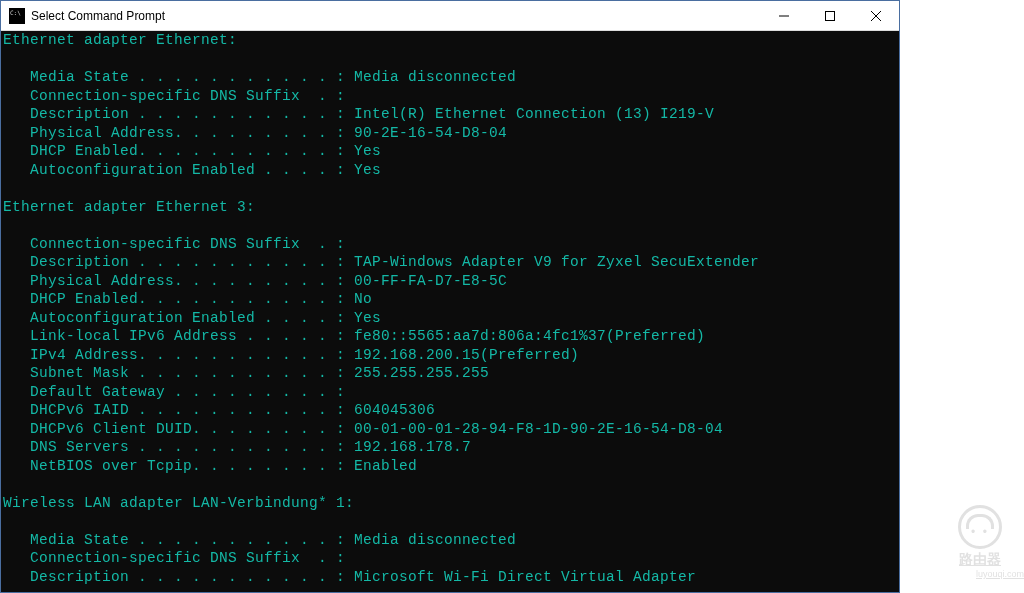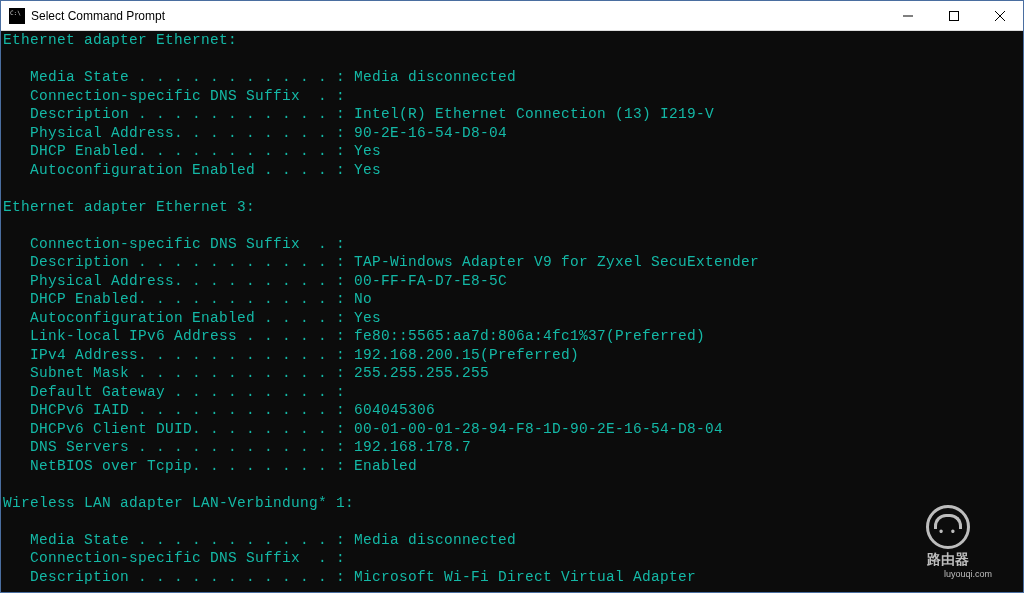--- a/index.html
+++ b/index.html
@@ -5,21 +5,21 @@
     * { margin: 0; padding: 0; box-sizing: border-box; }
     body {
       font-family: 'Segoe UI', Tahoma, sans-serif;
       background: #fff;
       width: 1024px;
       height: 593px;
       overflow: hidden;
       position: relative;
     }
     .window {
-      width: 1024px;
+      width: 900px;
       height: 593px;
       border: 1px solid #4a6ea0;
       background: #000;
       display: flex;
       flex-direction: column;
       justify-content: space-between;
     }
     .titlebar {
       height: 30px;
       background: #fff;
@@ -70,25 +70,26 @@
       font-family: Consolas, 'Courier New', monospace;
       font-size: 14.5px;
       line-height: 18.5px;
       padding: 0 0 0 2px;
       white-space: pre;
       overflow: hidden;
       letter-spacing: 0.3px;
     }
     .watermark {
       position: absolute;
-      right: 32px;
+      right: 0;
       bottom: 14px;
       text-align: center;
       color: #dcdcdc;
       opacity: 0.85;
+      text-decoration: underline;
     }
     .watermark .icon {
       width: 44px;
       height: 44px;
       border: 3px solid #dcdcdc;
       border-radius: 50%;
       margin: 0 auto 2px;
       position: relative;
       display: flex;
       align-items: center;

